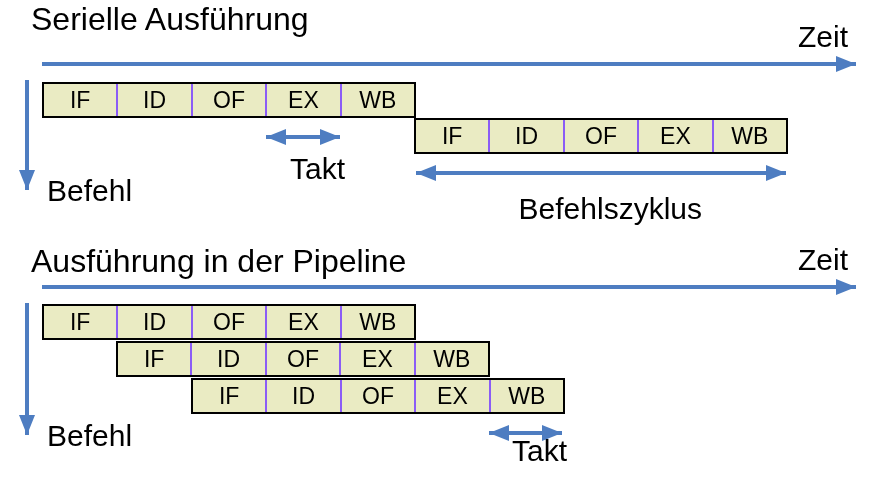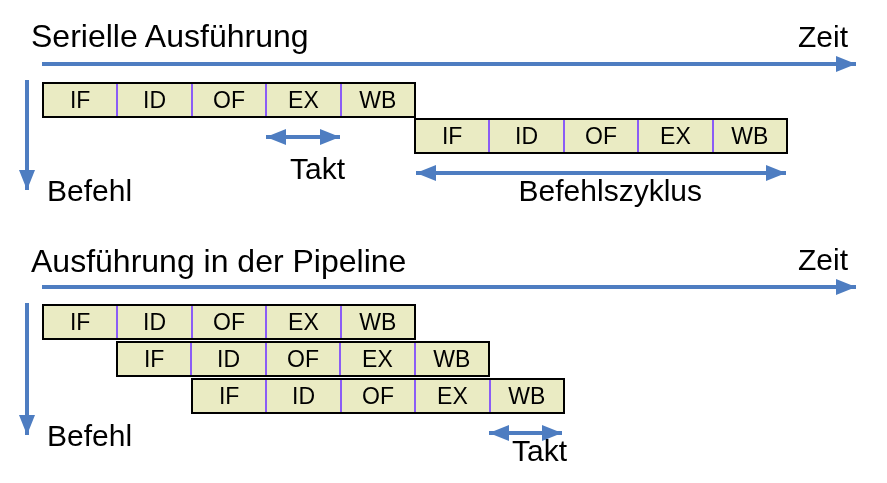--- a/index.html
+++ b/index.html
@@ -38,21 +38,21 @@
     </defs>
     <path d="M42,64 H856" stroke="#4e7dc1" stroke-width="4" fill="none" marker-end="url(#mh-end)"></path>
     <path d="M27,80 V190" stroke="#4e7dc1" stroke-width="4" fill="none" marker-end="url(#mh-end)"></path>
     <path d="M266,137 H340" stroke="#4e7dc1" stroke-width="4" fill="none" marker-start="url(#mh-start)" marker-end="url(#mh-end)"></path>
     <path d="M416,173 H786" stroke="#4e7dc1" stroke-width="4" fill="none" marker-start="url(#mh-start)" marker-end="url(#mh-end)"></path>
     <path d="M42,287 H856" stroke="#4e7dc1" stroke-width="4" fill="none" marker-end="url(#mh-end)"></path>
     <path d="M27,303 V435" stroke="#4e7dc1" stroke-width="4" fill="none" marker-end="url(#mh-end)"></path>
     <path d="M489,433 H562" stroke="#4e7dc1" stroke-width="4" fill="none" marker-start="url(#mh-start)" marker-end="url(#mh-end)"></path>
   </svg>
 
-  <div class="title" style="left:31px;top:18px">Serielle Ausführung</div>
+  <div class="title" style="left:31px;top:1px">Serielle Ausführung</div>
 
   <div class="lbl" style="left:793px;top:23px;width:60px;text-align:center">Zeit</div>
 
   <div class="prow" style="left:42px;top:82px">
     <div class="cell">IF</div>
     <div class="cell">ID</div>
     <div class="cell">OF</div>
     <div class="cell">EX</div>
     <div class="cell">WB</div>
   </div>
@@ -62,21 +62,21 @@
     <div class="cell">ID</div>
     <div class="cell">OF</div>
     <div class="cell">EX</div>
     <div class="cell">WB</div>
   </div>
 
   <div class="lbl center" style="left:265px;top:155px;width:80px">Takt</div>
 
   <div class="lbl" style="left:47px;top:177px">Befehl</div>
 
-  <div class="lbl center" style="left:502px;top:177px;width:200px">Befehlszyklus</div>
+  <div class="lbl center" style="left:502px;top:195px;width:200px">Befehlszyklus</div>
 
   <div class="title" style="left:31px;top:243px">Ausführung in der Pipeline</div>
 
   <div class="lbl" style="left:793px;top:246px;width:60px;text-align:center">Zeit</div>
 
   <div class="prow" style="left:42px;top:304px">
     <div class="cell">IF</div>
     <div class="cell">ID</div>
     <div class="cell">OF</div>
     <div class="cell">EX</div>

